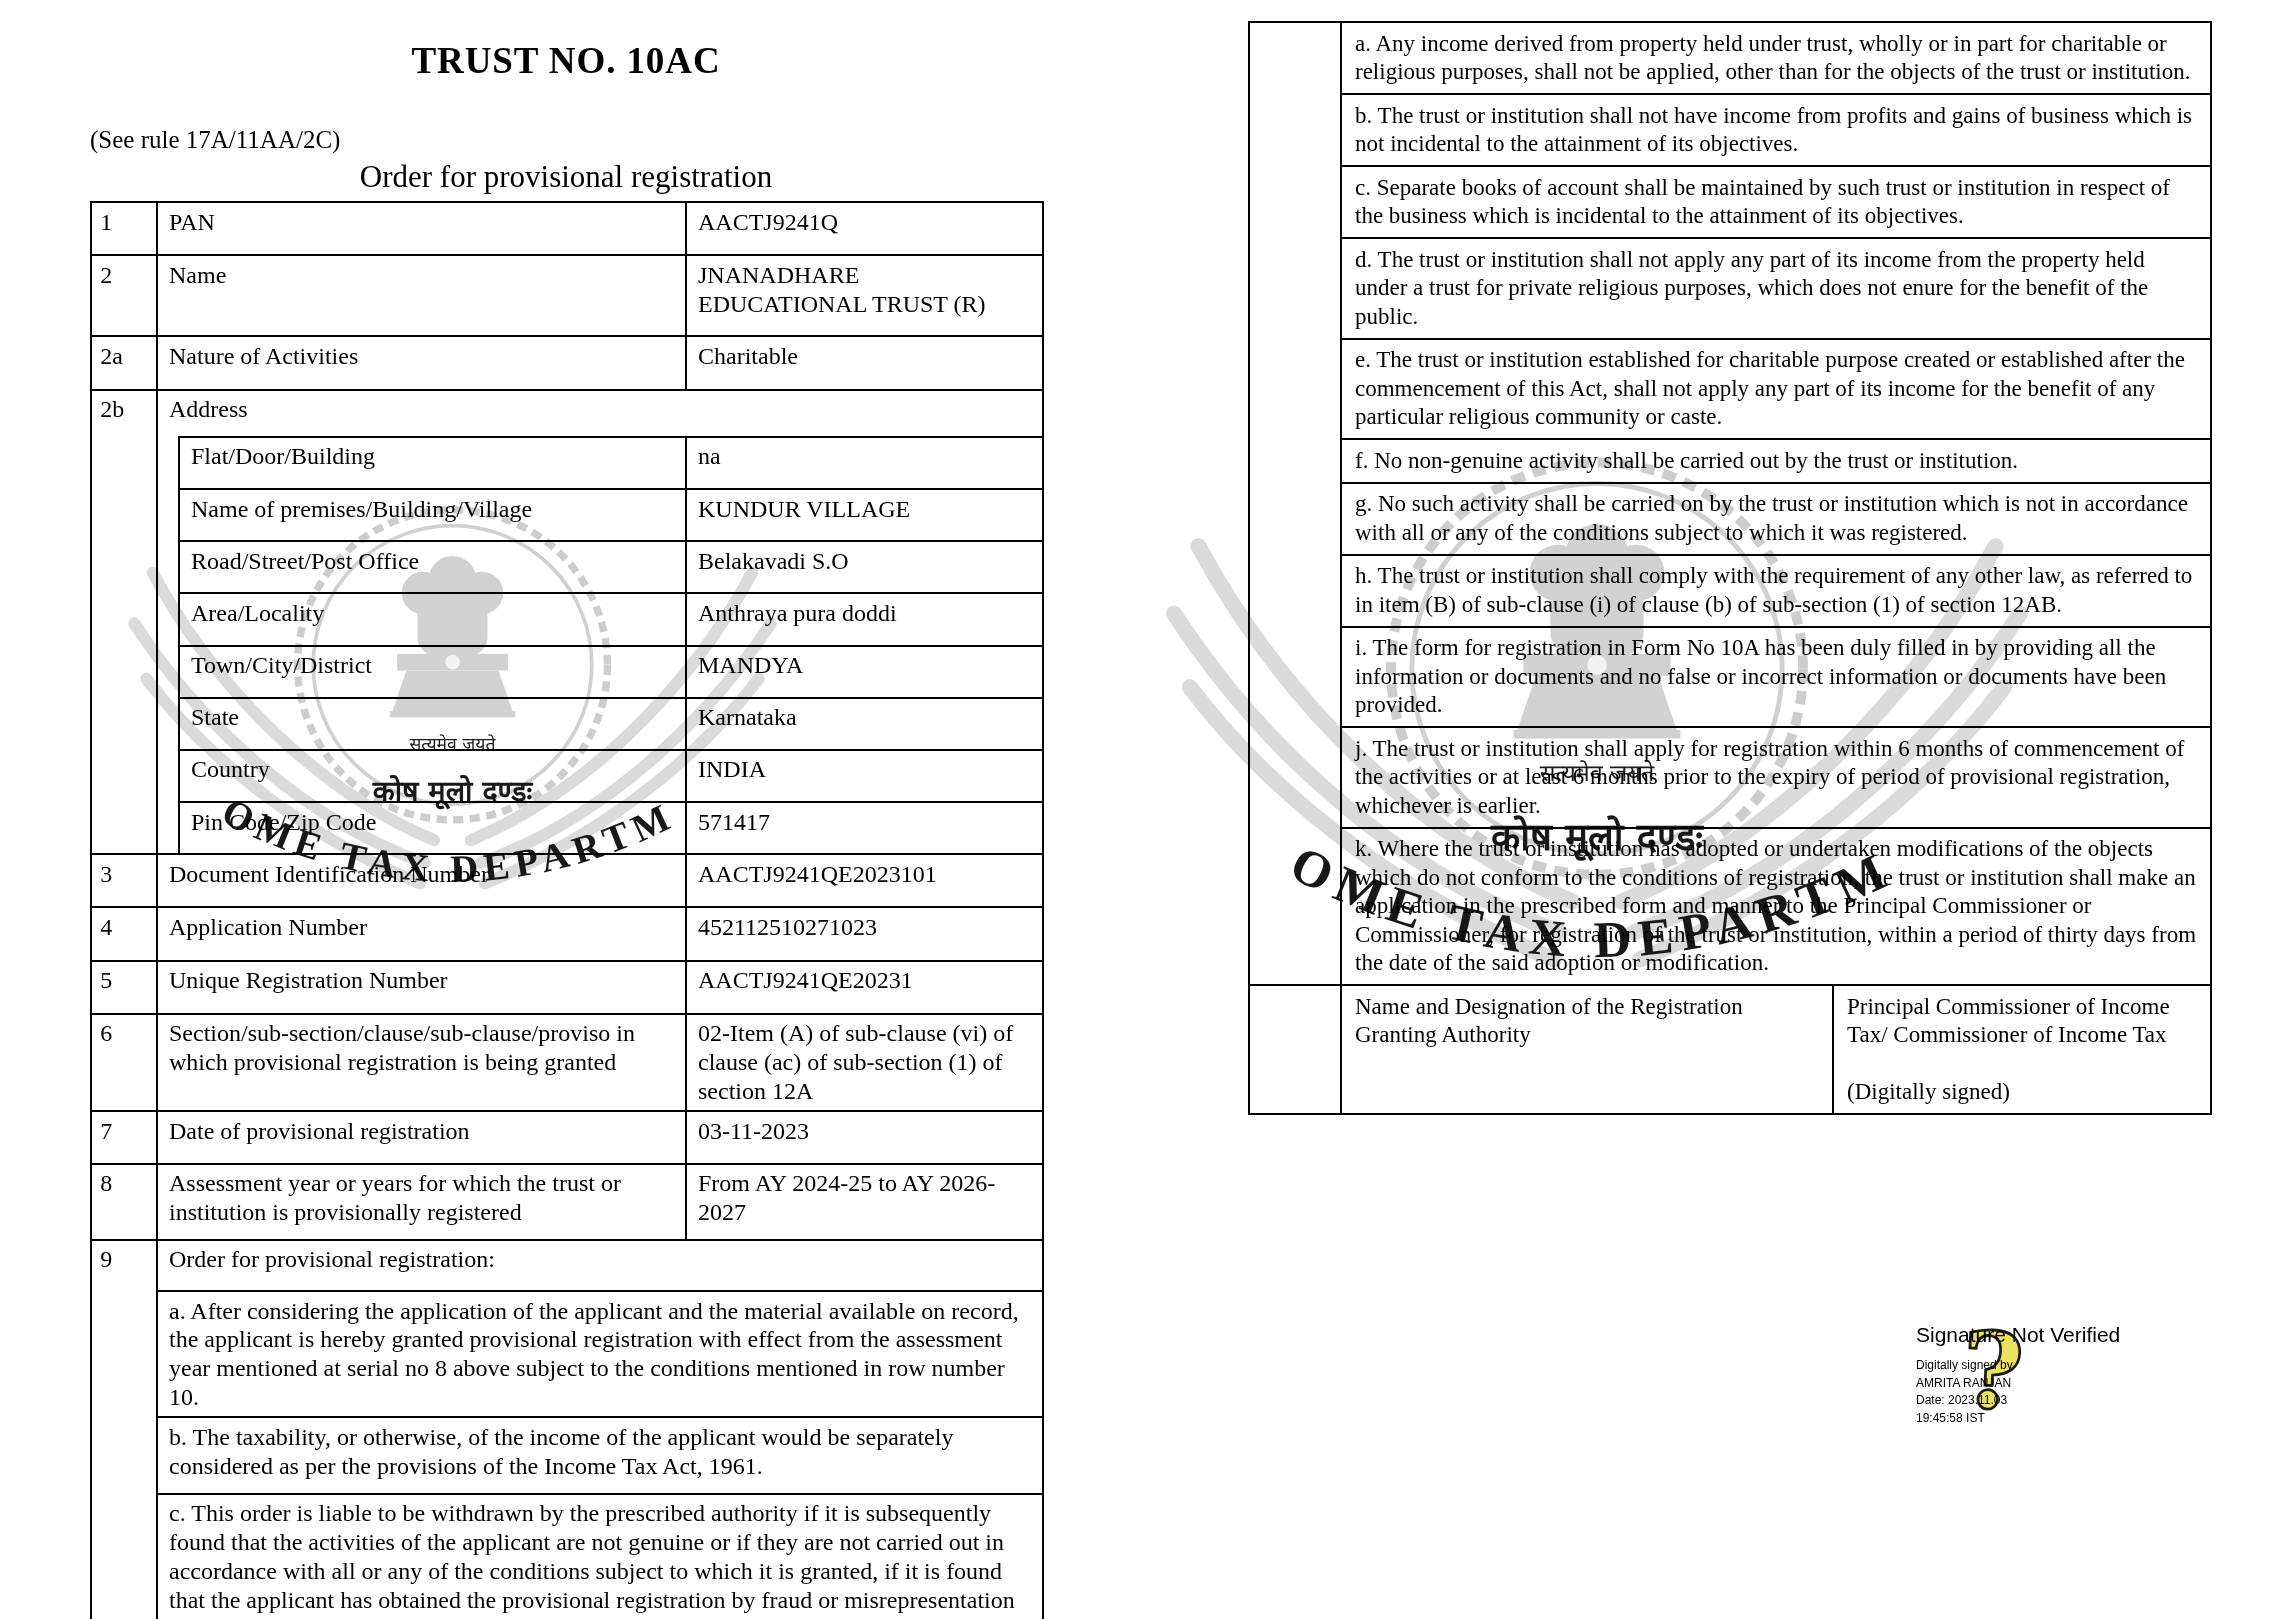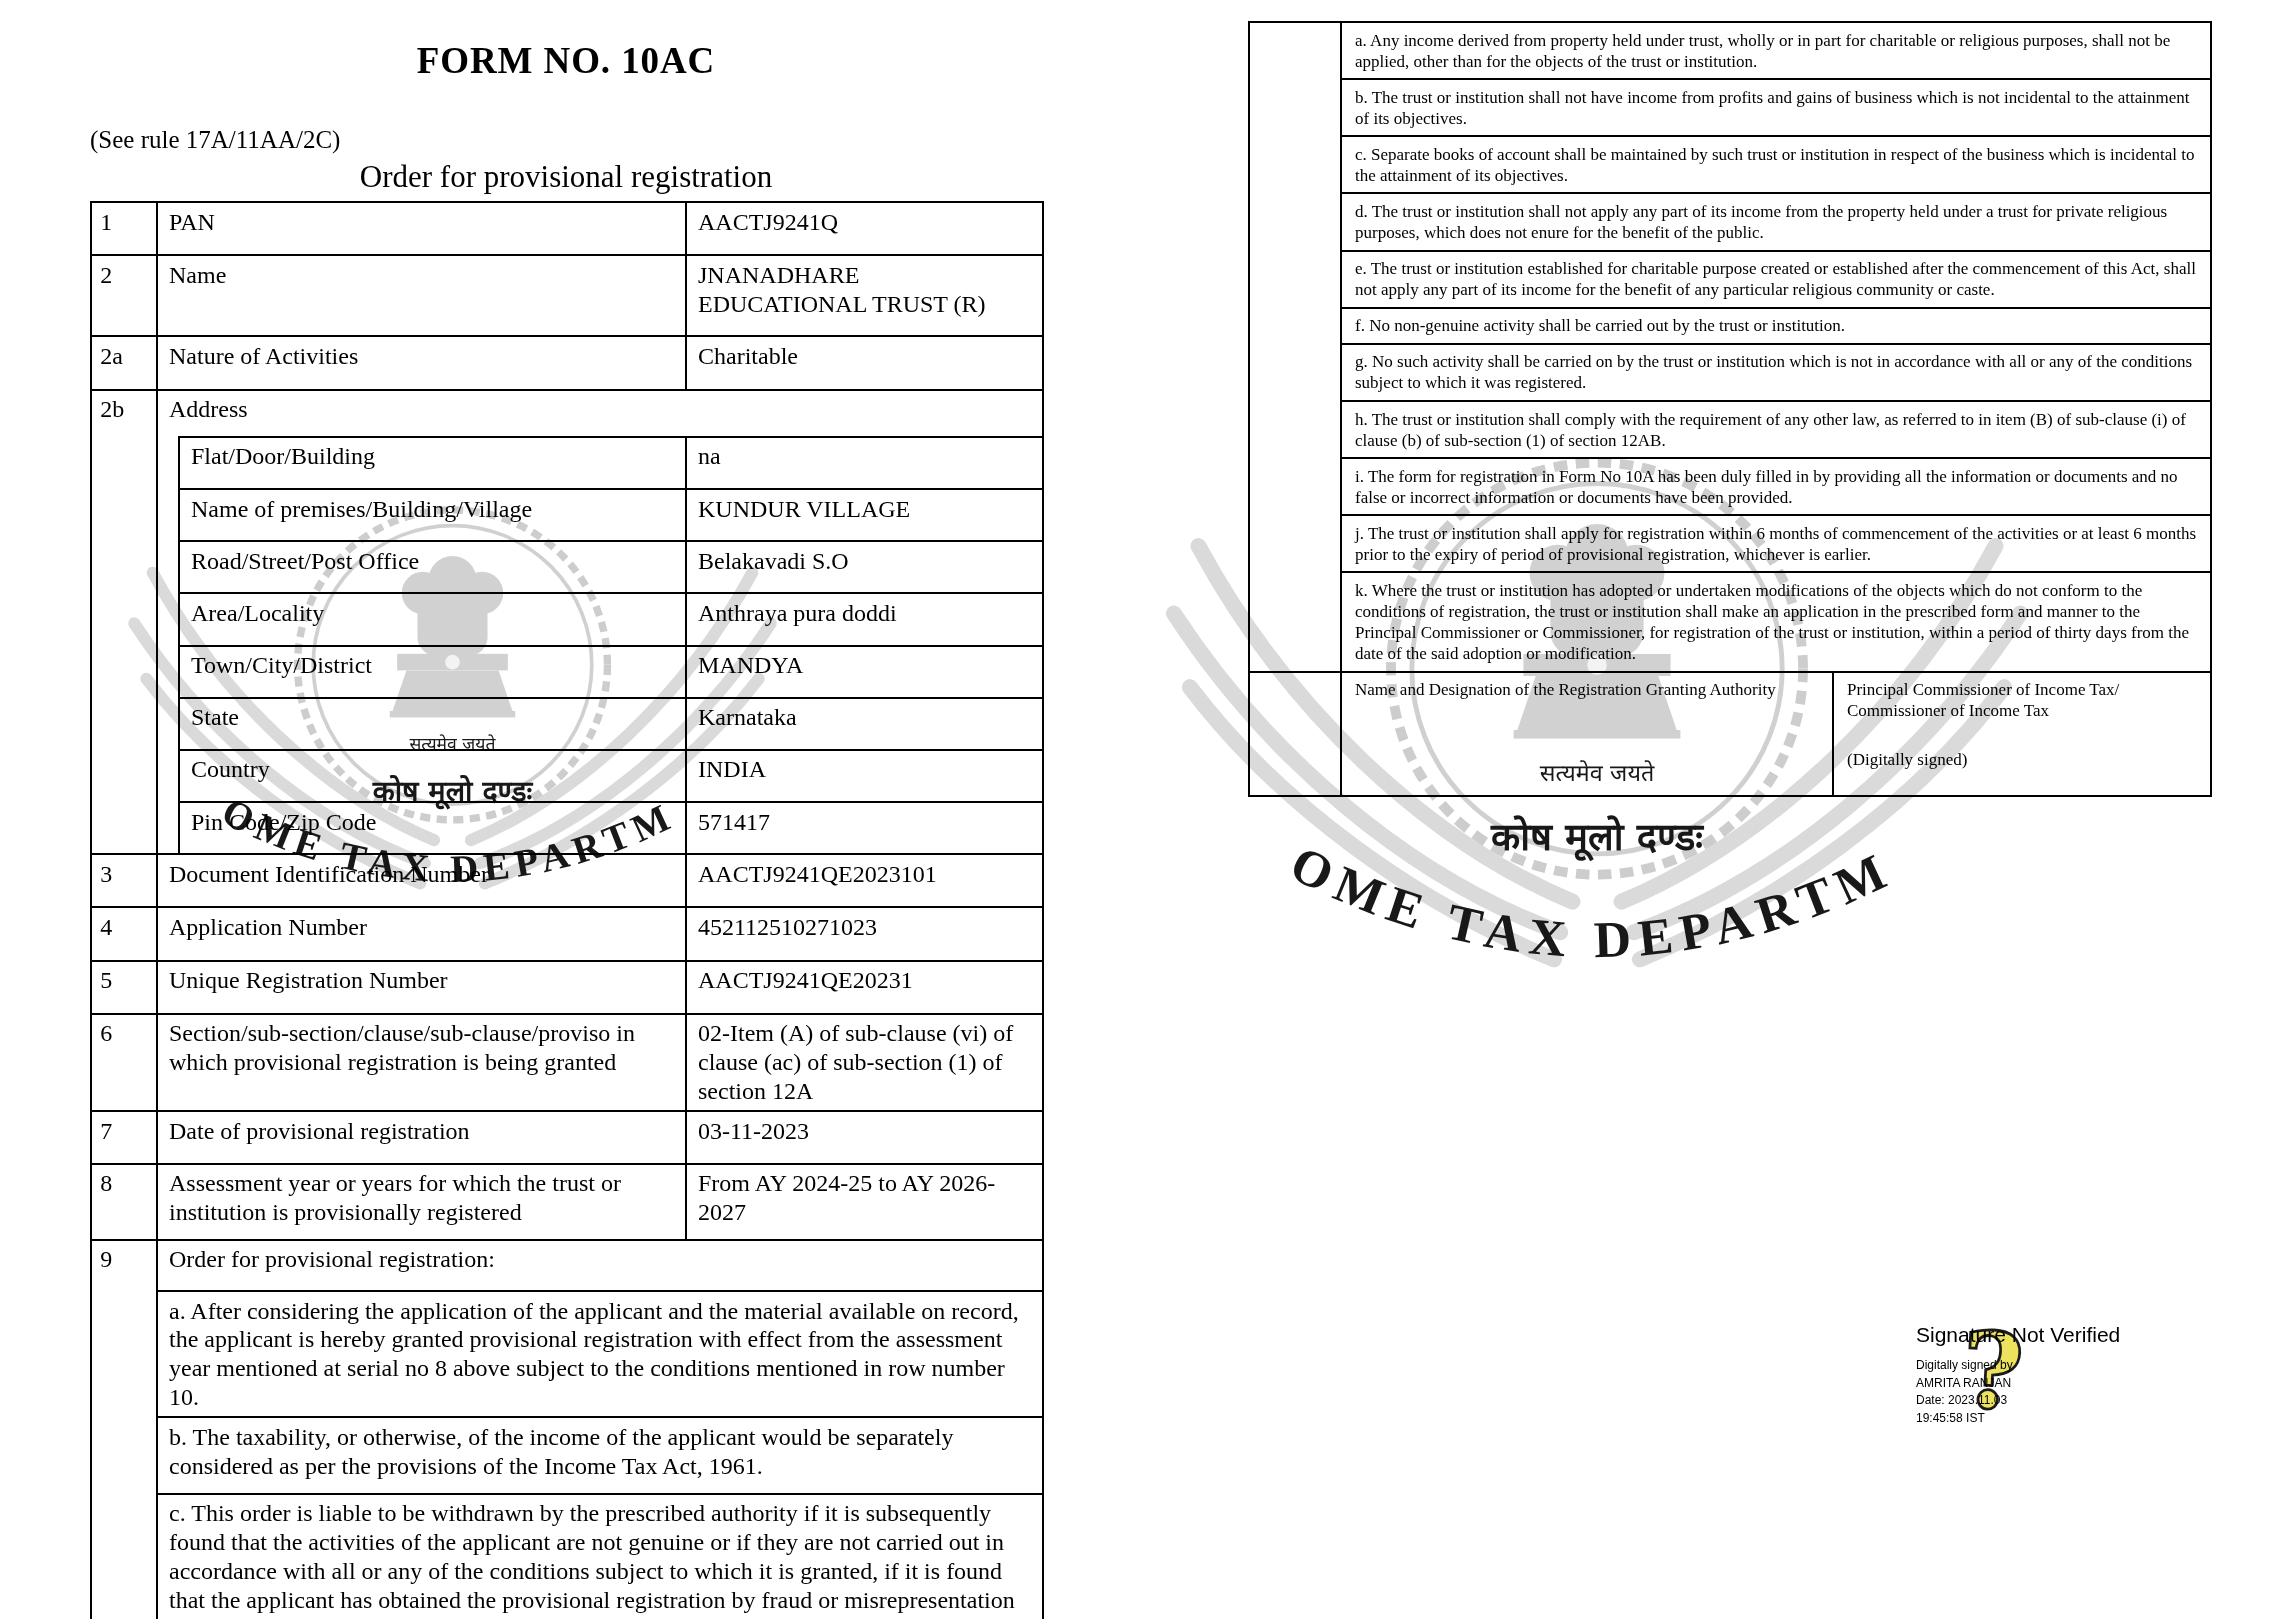--- a/index.html
+++ b/index.html
@@ -17,21 +17,21 @@
   #left-table{left:90px;top:201px;width:952px;}
   #left-table td{font-size:24px;line-height:1.2;padding:4.6px 11px;}
   #left-table td.num{padding-left:8.3px;padding-right:3.7px;}
   .val{white-space:pre-line;margin-top:20px;}
   td.strip{border-top:none;border-bottom:none;border-right:none;}
   td.nobot{border-bottom:none;}
   tr.rh44 td{height:41px;} tr.rh46 td{height:42px;} tr.rh39 td{height:36px;}
   tr.rh76 td{height:70px;} tr.rh90 td{height:83px;} tr.rh70 td{height:65px;}
   tr.rh43 td{height:40px;} tr.rh118 td{height:109px;border-radius:19px;} tr.rh242 td{height:223px;} tr.rh45 td{height:42px;}
   #right-table{left:1248px;top:21px;width:963px;}
-  #right-table td{font-size:17px;line-height:1.24;padding:6.5px 13px;margin-left:12px;}
+  #right-table td{font-size:23px;line-height:1.24;padding:6.5px 13px;margin-left:12px;}
   #right-table td.ncell{padding:0;}
   tr.fr td{height:109px;}
   .signed-line{margin-top:28px;}
   
   .wm{z-index:0;opacity:.9;}
   
   #sig-title{left:1916px;top:1323px;width:314px;font-family:"Liberation Sans",sans-serif;
              font-size:21px;z-index:4;}
   #sig-block{left:1916px;top:1357px;width:314px;font-family:"Liberation Sans",sans-serif;
              font-size:12px;line-height:17.5px;z-index:4;}
@@ -82,21 +82,21 @@
   </defs>
 </svg>
 
 <svg class="abs wm" style="left:102px;top:434px" width="701" height="554" viewBox="0 0 760 600">
   <use href="#emblem"></use>
 </svg>
 <svg class="abs wm" style="left:1131px;top:362px" width="932" height="736" viewBox="0 0 760 600">
   <use href="#emblem"></use>
 </svg>
 
-<div class="abs" id="doc-title">FORM NO. 10AC</div>
+<div class="abs" id="doc-title">TRUST NO. 10AC</div>
 <div class="abs" id="rule-line">(See rule 17A/11AA/2C)</div>
 <div class="abs" id="order-line">Order for provisional registration</div>
 
 <table class="abs" id="left-table">
   <colgroup>
       <col style="width:66px">
       <col style="width:22px">
       <col style="width:507px">
       <col style="width:357px">
     </colgroup>

